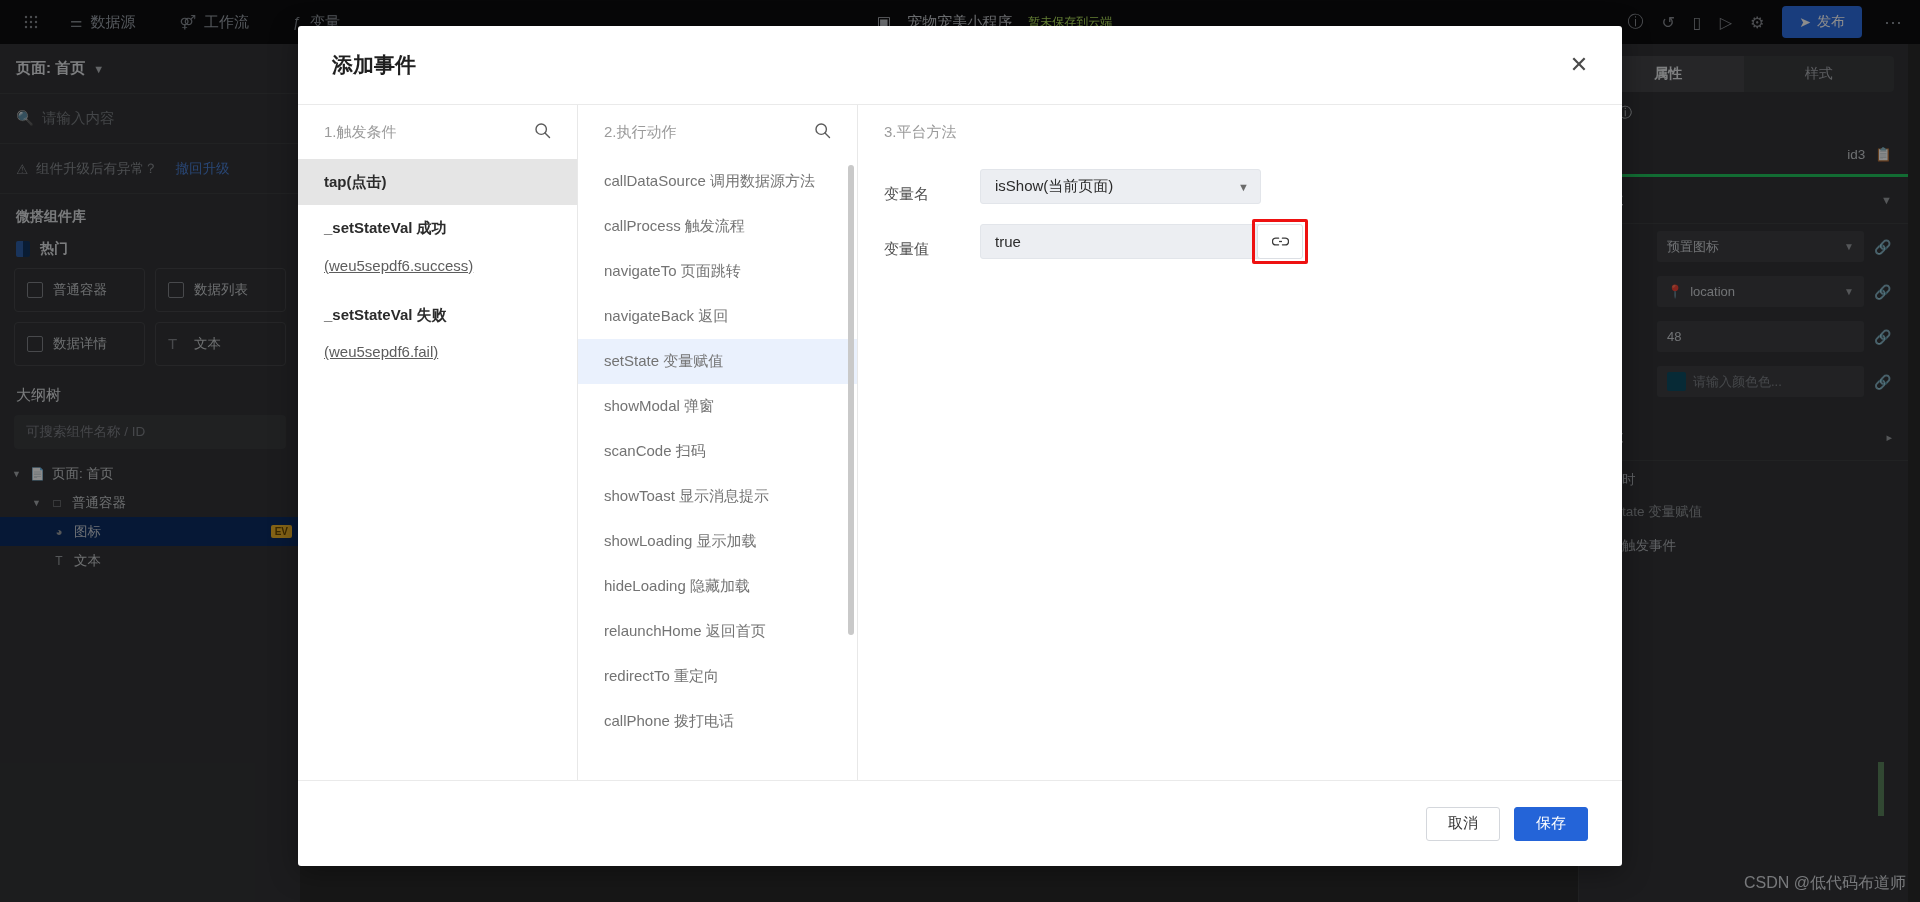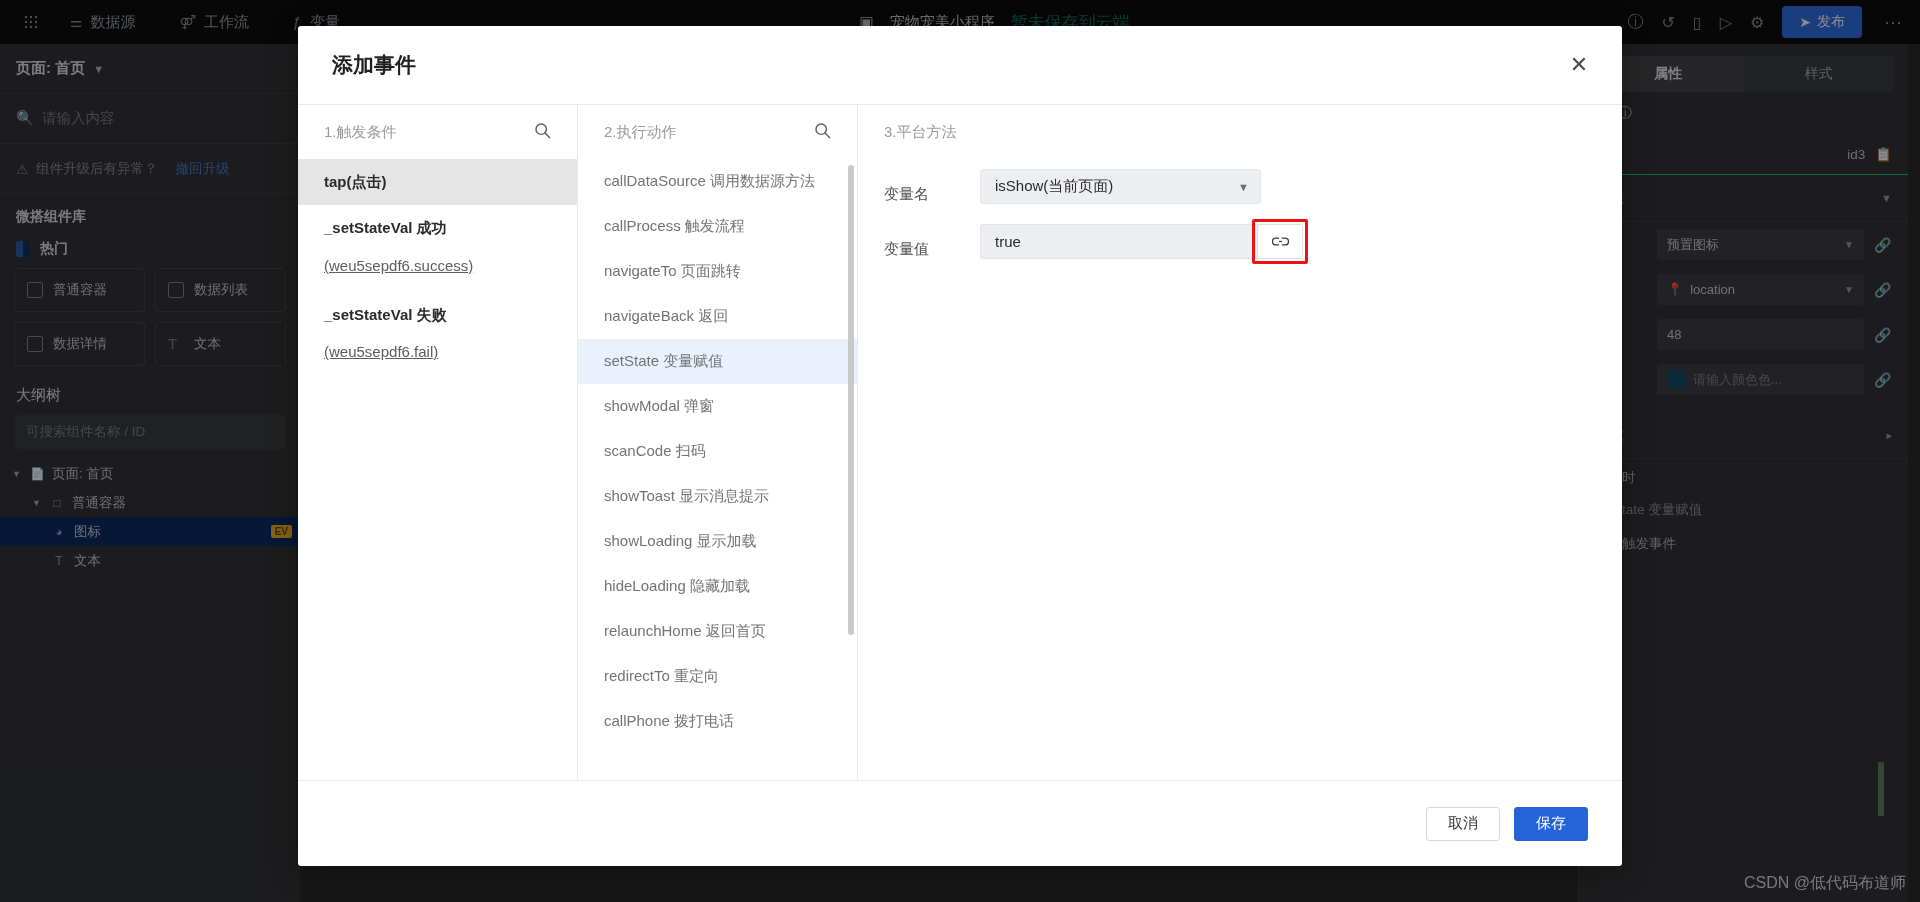--- a/index.html
+++ b/index.html
@@ -23,21 +23,21 @@
   .tb-grid { width: 34px; display: flex; justify-content: center; color:#8a8d93; }
   .tb-item {
     display: flex; align-items: center; gap: 8px;
     color: #9aa0a8; font-size: 15px; padding: 0 22px; white-space: nowrap;
   }
   .tb-item .ic { font-size: 14px; opacity: .85; }
   .tb-center {
     flex: 1; display: flex; align-items: center; justify-content: center;
     gap: 16px; color: #c9ccd1; font-size: 15px;
   }
-  .tb-center .sub { color: #0f766e; font-size: 17px; }
+  .tb-center .sub { color: #bef264; font-size: 12px; }
   .tb-right { display: flex; align-items: center; gap: 18px; color:#8a8d93; font-size: 16px; }
   .publish-btn {
     background: #2f6fe4; color: #fff; font-size: 14px;
     border-radius: 4px; padding: 7px 17px; display:flex; align-items:center; gap:6px;
   }
   .dots { font-size: 18px; color:#9aa0a8; padding: 0 4px; }
 
   
   .sidebar {
     position: absolute; top: 44px; left: 0; width: 300px; bottom: 0;
@@ -81,21 +81,21 @@
 
   
   .rightpanel {
     position: absolute; top: 44px; right: 12px; width: 330px; bottom: 0;
     background: #333437; color: #c8cbcf; border-left: 1px solid #3d3e41;
   }
   .rp-tabs { display: flex; margin: 12px 14px 0; background:#3b3c3f; border-radius: 4px; overflow:hidden;}
   .rp-tab { flex:1; text-align:center; padding: 9px 0; font-size: 14px; color:#a9acb1;}
   .rp-tab.active { background:#45464a; color:#e6e8ea; font-weight: bold;}
   .rp-row { display:flex; align-items:center; gap:10px; padding: 12px 16px; font-size: 13.5px;}
-  .rp-row.border { border-bottom: 1px solid #22c55e; }
+  .rp-row.border { border-bottom: 3px solid #22c55e; }
   .rp-label { width: 84px; color:#aeb1b6; }
   .rp-val { margin-left:auto; color:#c8cbcf;}
   .rp-sec { display:flex; align-items:center; padding: 14px 16px; font-size:14px; font-weight:bold; color:#dfe1e4; border-bottom:1px solid #3d3e41;}
   .rp-chev { margin-left:auto; font-size: 11px; color:#9b9ea2;}
   .rp-field { display:flex; align-items:center; gap:10px; padding: 7px 16px;}
   .rp-fl { width: 52px; color:#aeb1b6; font-size: 13.5px;}
   .rp-input {
     flex: 1; height: 31px; background:#3e3f43; border-radius: 3px;
     display:flex; align-items:center; padding: 0 10px; font-size: 13px; color:#cdd0d4; gap:7px;
   }

